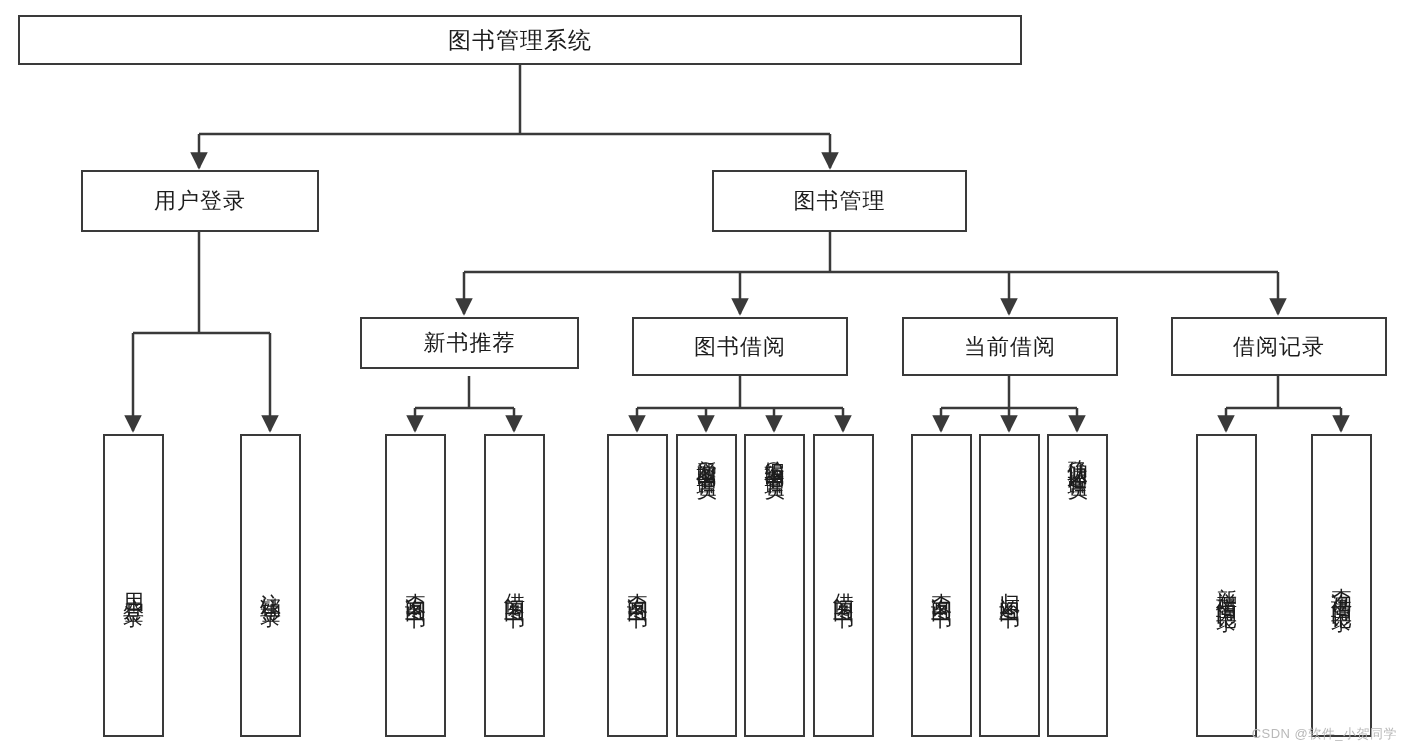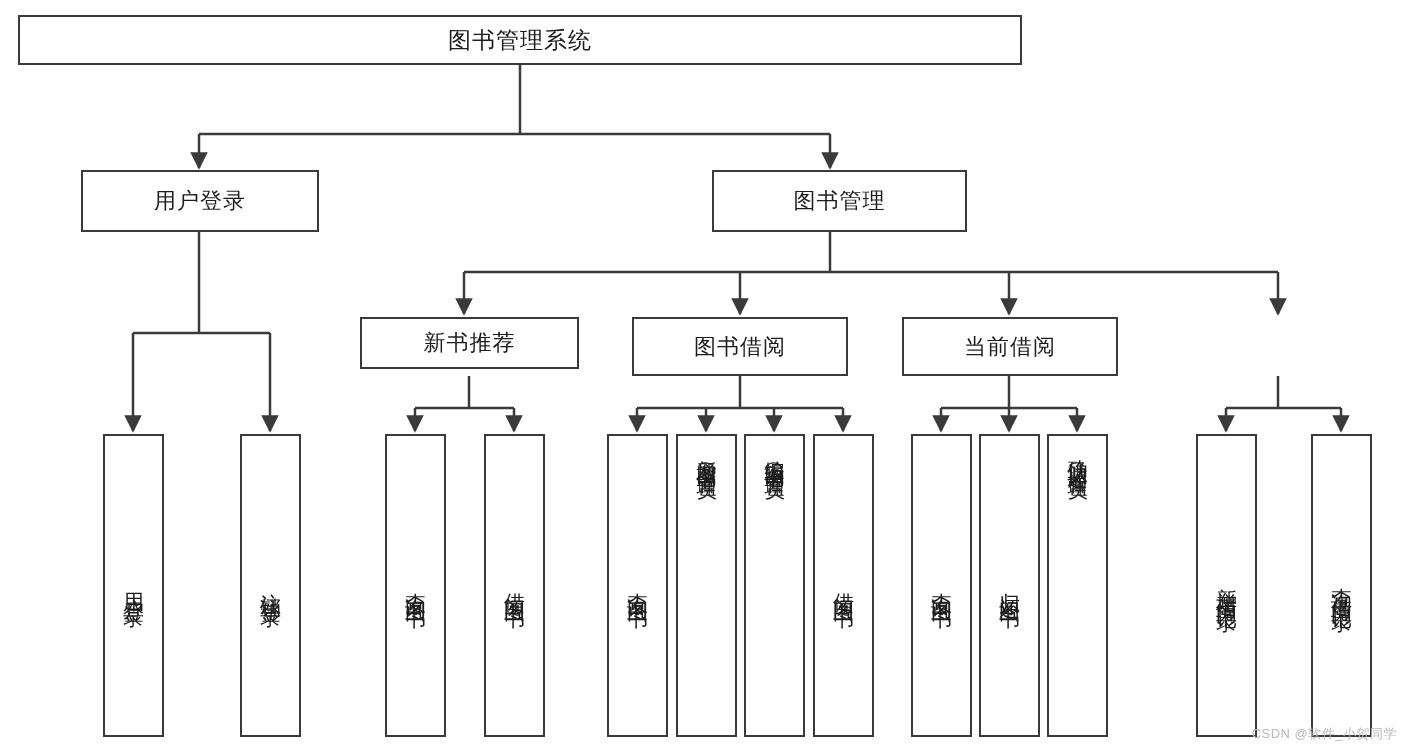--- a/index.html
+++ b/index.html
@@ -152,20 +152,23 @@
 
   <div class="node horiz" style="left:360px; top:317px; width:219px; height:52px;">
     <span class="node-label">新书推荐</span>
   </div>
   <div class="node horiz" style="left:632px; top:317px; width:216px; height:59px;">
     <span class="node-label">图书借阅</span>
   </div>
   <div class="node horiz" style="left:902px; top:317px; width:216px; height:59px;">
     <span class="node-label">当前借阅</span>
   </div>
+  <div class="node horiz" style="left:1171px; top:317px; width:216px; height:59px;">
+    <span class="node-label">借阅记录</span>
+  </div>
 
   <div class="node leaf centered" style="left:103px; top:434px; width:61px; height:303px;">
     <span class="node-label">用户登录</span>
   </div>
   <div class="node leaf centered" style="left:240px; top:434px; width:61px; height:303px;">
     <span class="node-label">注销登录</span>
   </div>
 
   <div class="node leaf centered" style="left:385px; top:434px; width:61px; height:303px;">
     <span class="node-label">查询图书</span>

